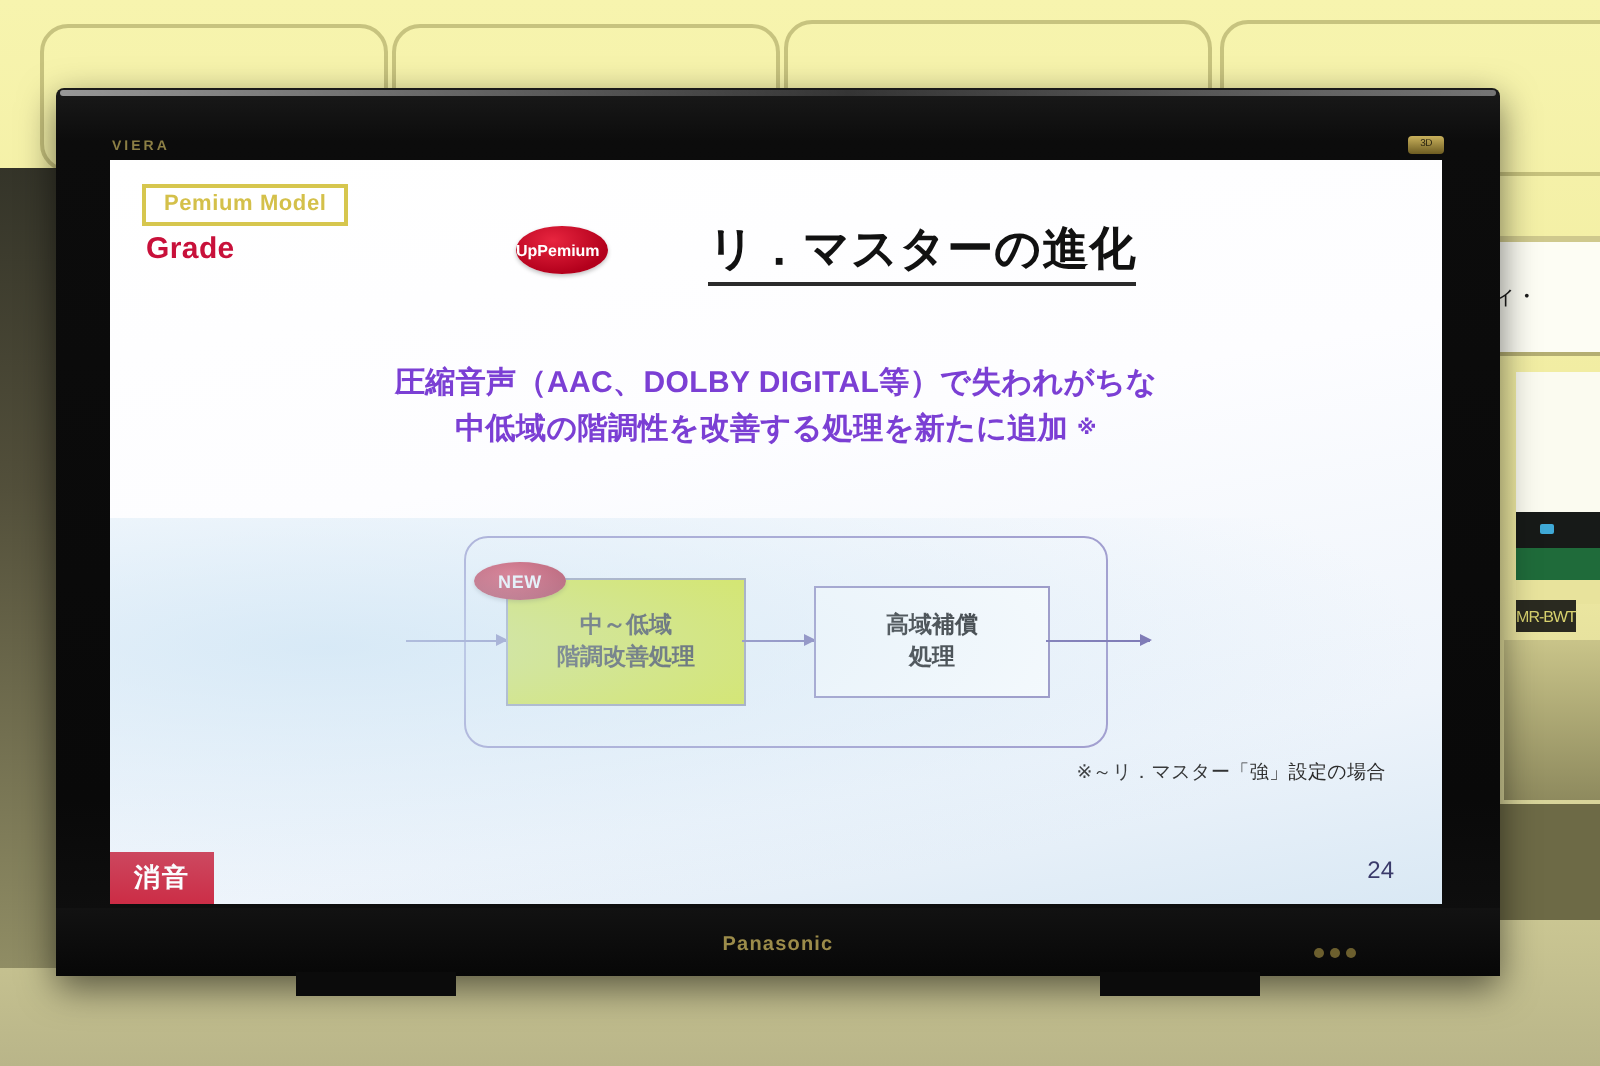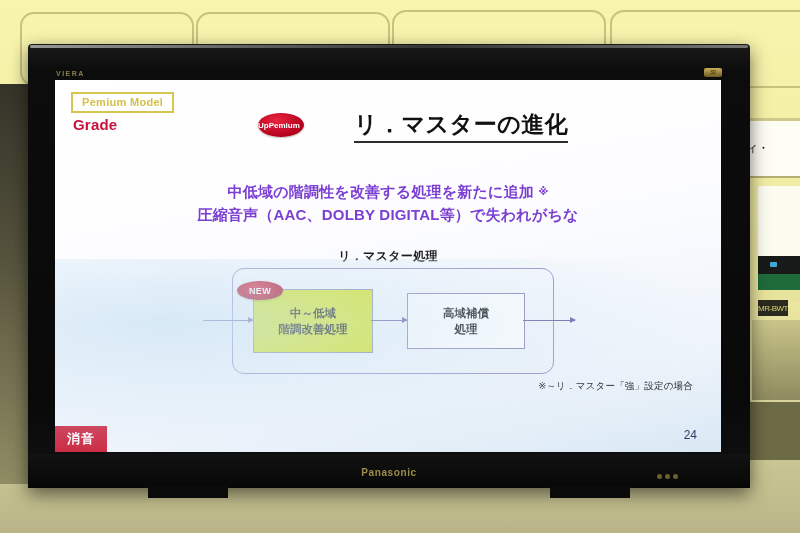--- a/index.html
+++ b/index.html
@@ -231,29 +231,28 @@
       <div class="badge-premium">Pemium Model</div>
       <div class="smart">Grade</div>
 
       <div class="upgrade">
         <span>Up</span>
         <span>Pemium</span>
       </div>
       <div class="slide-title">リ．マスターの進化</div>
 
       <div class="subtitle">
+        <div>圧縮音声（AAC、DOLBY DIGITAL等）で失われがちな</div>
         <div>
           <span>中低域の階調性を改善する処理を新たに追加</span>
           <span class="mark">※</span>
         </div>
-        <div>圧縮音声（AAC、DOLBY DIGITAL等）で失われがちな</div>
       </div>
 
       <div class="diagram">
-        <div class="dg-title">リ．マスター処理</div>
         <div class="dg-outer"></div>
 
         <div class="arrow a-in"></div>
 
         <div class="box-new">
           <span>中～低域</span>
           <span>階調改善処理</span>
         </div>
         <div class="badge-new">NEW</div>
 

